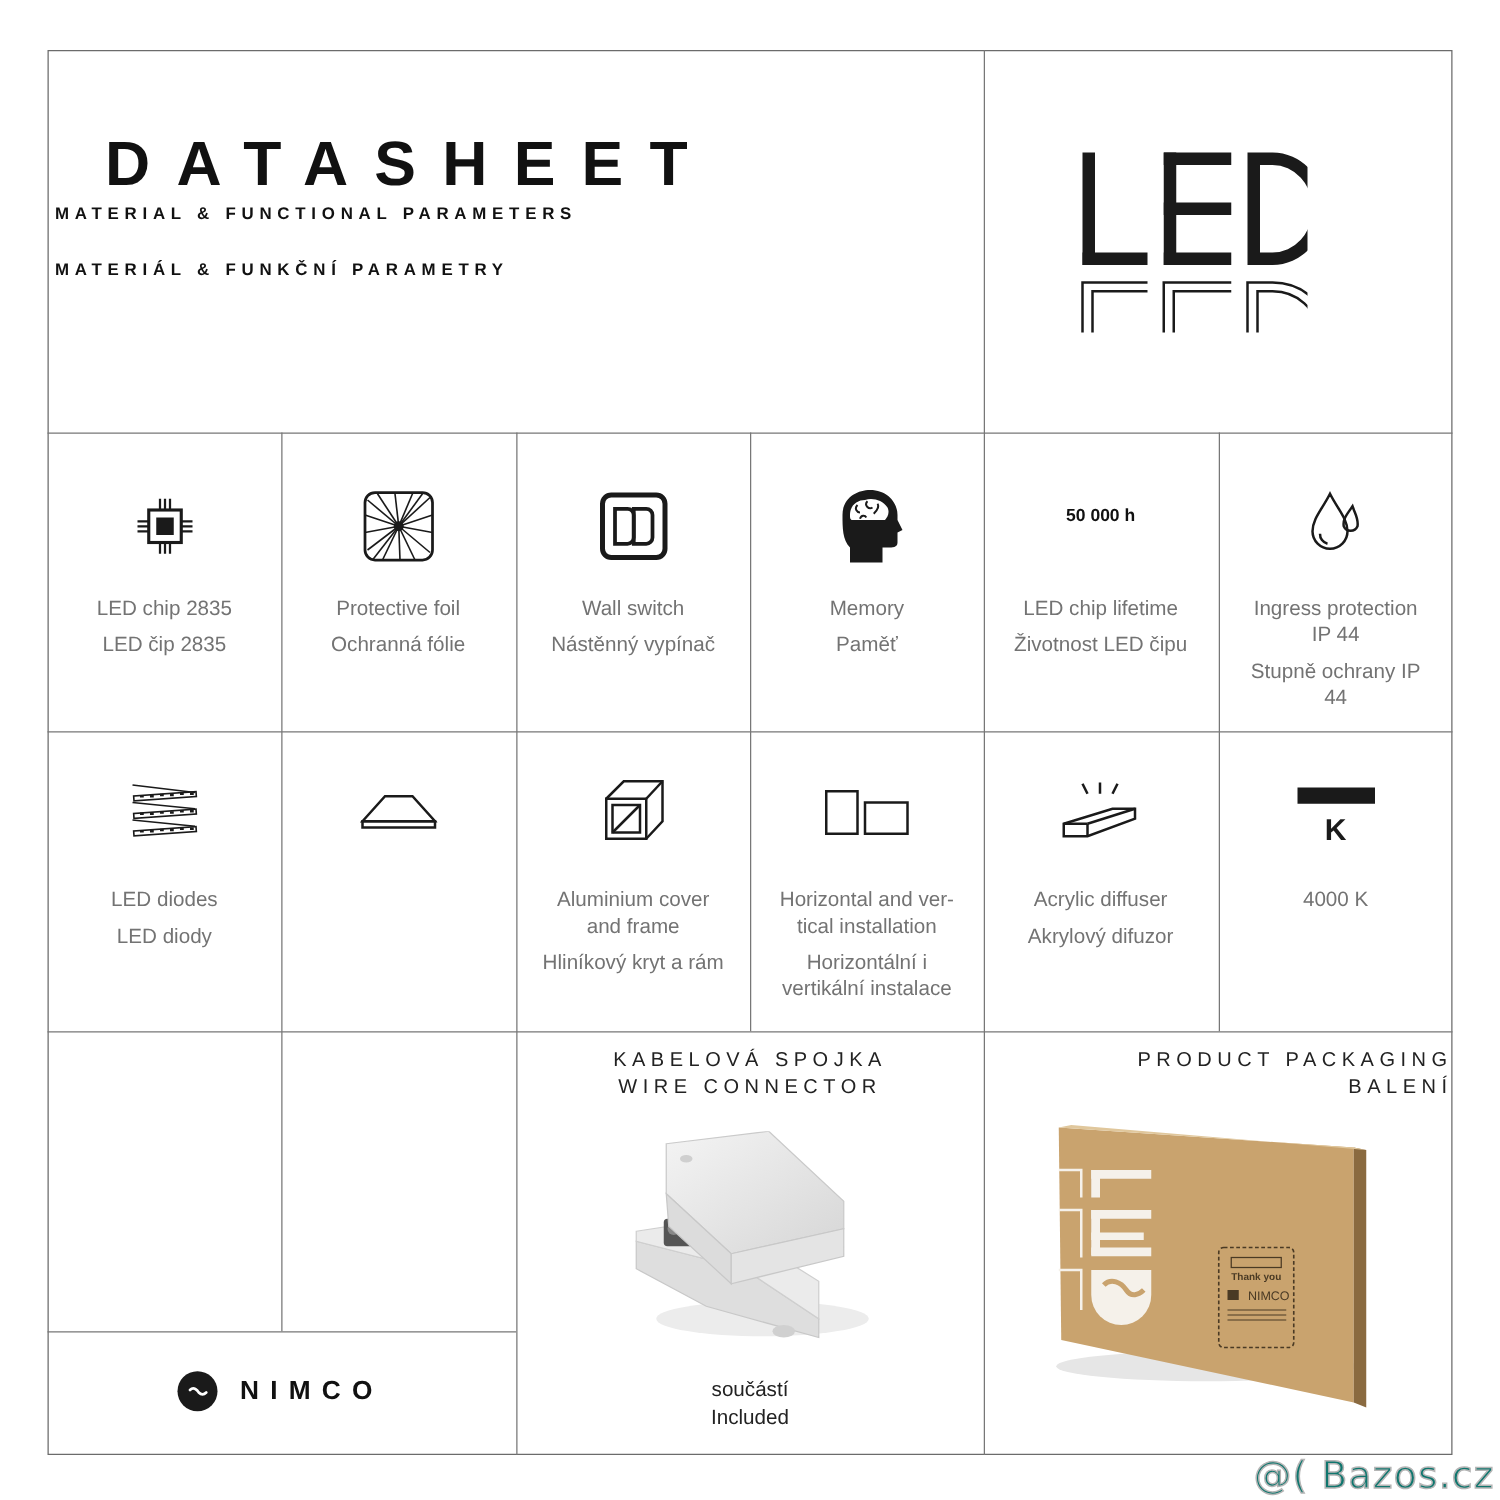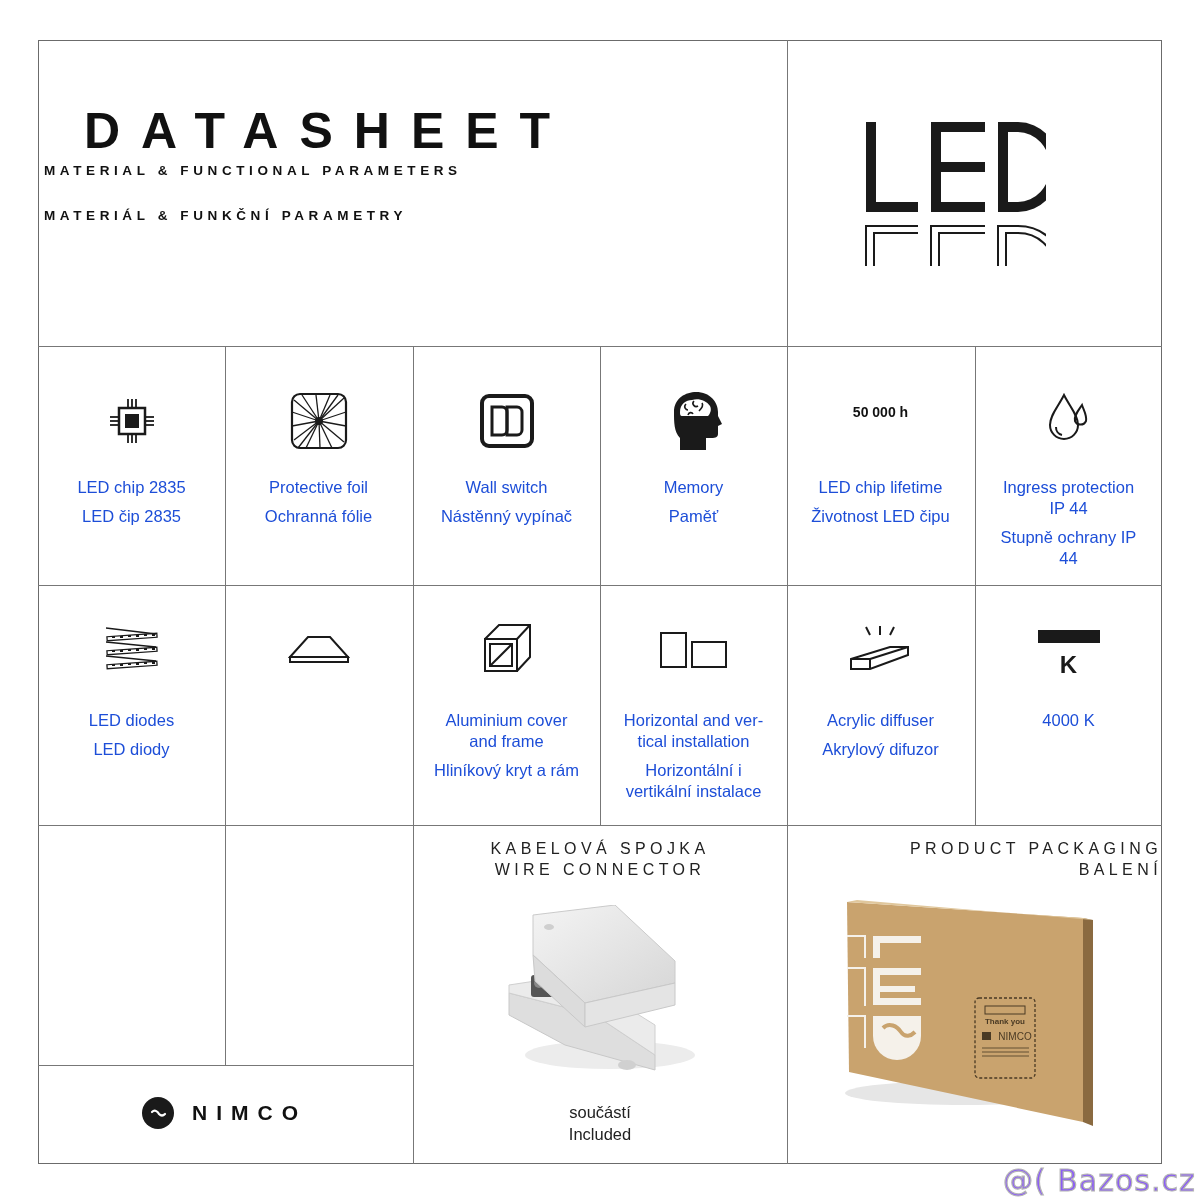--- a/index.html
+++ b/index.html
@@ -14,34 +14,34 @@
   .title { position: absolute; left: 44px; top: 102px; font-size: 50px; font-weight: bold; letter-spacing: 21px; color: #111; font-family: "Liberation Sans", sans-serif; margin-left: 40px; }
   .subtitle { position: absolute; left: 44px; font-size: 13.5px; font-weight: bold; letter-spacing: 4.6px; color: #111; }
   .sub1 { top: 163px; }
   .sub2 { top: 188px; margin-top: 20px; }
 
   .led-logo { position: absolute; left: 826px; top: 78px; width: 220px; height: 190px; }
 
   
   .feature { position: absolute; width: 187px; text-align: center; }
   .feature .icon { position: absolute; left: 0; width: 100%; height: 70px; display: flex; align-items: center; justify-content: center; }
-  .feature .text { position: absolute; left: 6px; right: 6px; font-size: 16.5px; line-height: 21px; color: #1d4ed8; }
+  .feature .text { position: absolute; left: 6px; right: 6px; font-size: 16.5px; line-height: 21px; color: #737373; }
   .feature .text .line { display: block; }
   .feature .text .gap { height: 8px; display: block; }
   .lifetime-badge { font-size: 14px; font-weight: bold; color: #111; }
 
   .section-title { position: absolute; text-align: center; font-size: 16px; letter-spacing: 4.4px; color: #222; line-height: 21px; }
 
   .caption { position: absolute; text-align: center; font-size: 16.5px; line-height: 22px; color: #222; }
 
   .nimco { position: absolute; left: 142px; top: 1097px; display: flex; align-items: center; }
   .nimco .dot { width: 32px; height: 32px; border-radius: 50%; background: #1a1a1a; position: relative; }
   .nimco .word { margin-left: 18px; font-size: 21px; font-weight: bold; letter-spacing: 9px; color: #111; }
 
-  .watermark { position: absolute; left: 1003px; top: 1163px; font-size: 30px; color: #8b5cf6; letter-spacing: 1px;
+  .watermark { position: absolute; left: 1003px; top: 1163px; font-size: 30px; color: #0f766e; letter-spacing: 1px;
     -webkit-text-stroke: 1.2px #b5b5b5; font-family: "DejaVu Sans", sans-serif; }
 </style>
 </head>
 <body>
 
 <div class="sheet"></div>
 
 <div class="vline" style="left:787px; top:40px; height:1124px;"></div>
 <div class="hline" style="left:38px; top:346px; width:1124px;"></div>
 <div class="hline" style="left:38px; top:585px; width:1124px;"></div>

